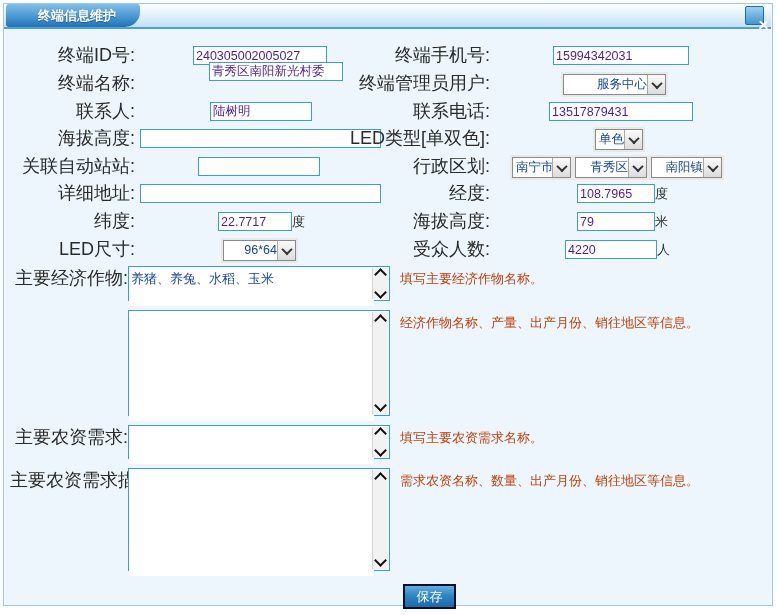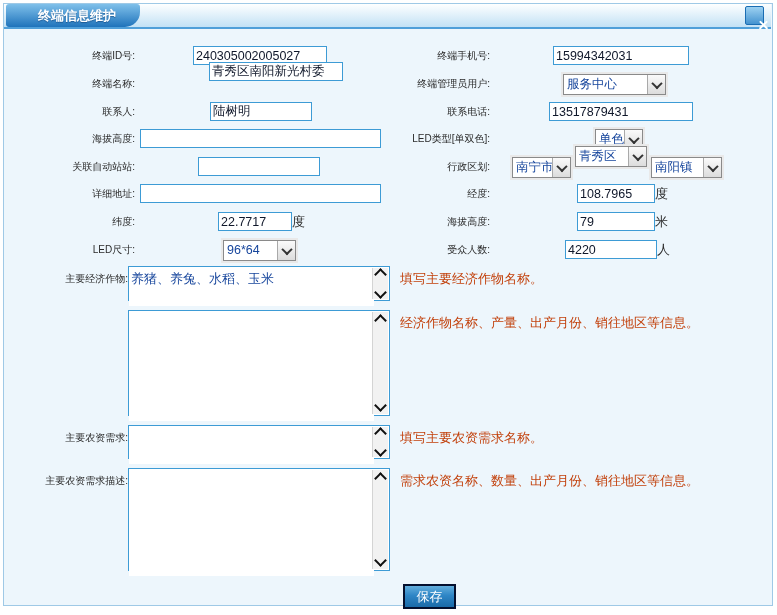--- a/index.html
+++ b/index.html
@@ -17,29 +17,29 @@
             color:#fff;font-weight:bold;font-size:13px;line-height:23px;text-align:center;
             text-shadow:0 1px 1px rgba(0,40,90,.45);padding-left:8px;}
   .closebtn{position:absolute;left:745px;top:6px;width:19px;height:19px;
             background:linear-gradient(#9dd1f1,#4493d0);
             border:1px solid #1a6db3;border-radius:2px;cursor:pointer;padding:0;}
   .closebtn .xwrap{position:relative;width:100%;height:100%;}
   .closebtn .b1,.closebtn .b2{position:absolute;left:3px;top:8px;width:11px;height:2.4px;
             background:#fff;border-radius:1px;}
   .closebtn .b1{transform:rotate(45deg);} .closebtn .b2{transform:rotate(-45deg);}
   
-  .lbl{position:absolute;font-size:10px;color:#2a2a2a;text-align:right;
+  .lbl{position:absolute;font-size:18px;color:#2a2a2a;text-align:right;
        height:17px;line-height:17px;white-space:nowrap;}
   .unit{position:absolute;font-size:13px;color:#2a2a2a;height:17px;line-height:17px;}
   .hint{position:absolute;font-size:13px;color:#c2410c;white-space:nowrap;}
   .txt{position:absolute;height:17px;border:1px solid #3d9bd5;background:#fff;
-       font-family:"Liberation Sans",sans-serif;font-size:12.5px;color:#0f172a;
+       font-family:"Liberation Sans",sans-serif;font-size:12.5px;color:#4c1d95;
        padding:0 2px;margin:0;outline:none;}
   .sel{position:absolute;height:19px;border:1px solid #8a8a8a;background:#fff;
-       box-shadow:0 0 0 2px #e9e9e9;display:flex;align-items:center;cursor:default;}
+       box-shadow:0 0 0 2px #e9e9e9;display:flex;align-items:center;cursor:default;text-align:right;}
   .sel-val{flex:1;font-size:12.5px;color:#16459c;padding-left:3px;white-space:nowrap;
            overflow:hidden;line-height:17px;}
   .sel-arrow{width:17px;align-self:stretch;background:linear-gradient(#fafafa,#dcdcdc);
              border-left:1px solid #a9a9a9;display:flex;align-items:center;justify-content:center;}
   .chev{width:6px;height:6px;border-right:2px solid #333;border-bottom:2px solid #333;}
   .chev.down{transform:rotate(45deg) translate(-1px,-1px);}
   .ta-wrap{position:absolute;border:1px solid #3d9bd5;background:#fff;}
   .ta-wrap textarea{position:absolute;left:0;top:0;right:17px;bottom:0;width:calc(100% - 19px);
        height:100%;border:none;resize:none;outline:none;background:#fff;
        font-family:"Liberation Sans",sans-serif;font-size:13px;color:#16459c;padding:3px 2px;margin:0;}
@@ -97,21 +97,21 @@
 
   <div class="lbl" style="left:10px;top:158px;width:125px">关联自动站站:</div>
   <input class="txt" style="left: 198px; top: 157px; width: 116px;" value="">
   <div class="lbl" style="left:340px;top:158px;width:150px">行政区划:</div>
   <div class="sel" style="left:512px;top:157px;width:57px">
     <span class="sel-val">南宁市</span>
     <span class="sel-arrow">
         <span class="chev down"></span>
       </span>
   </div>
-  <div class="sel" style="left:575px;top:146px;width:70px">
+  <div class="sel" style="left:575px;top:157px;width:70px">
     <span class="sel-val">青秀区</span>
     <span class="sel-arrow">
         <span class="chev down"></span>
       </span>
   </div>
   <div class="sel" style="left:651px;top:157px;width:69px">
     <span class="sel-val">南阳镇</span>
     <span class="sel-arrow">
         <span class="chev down"></span>
       </span>

